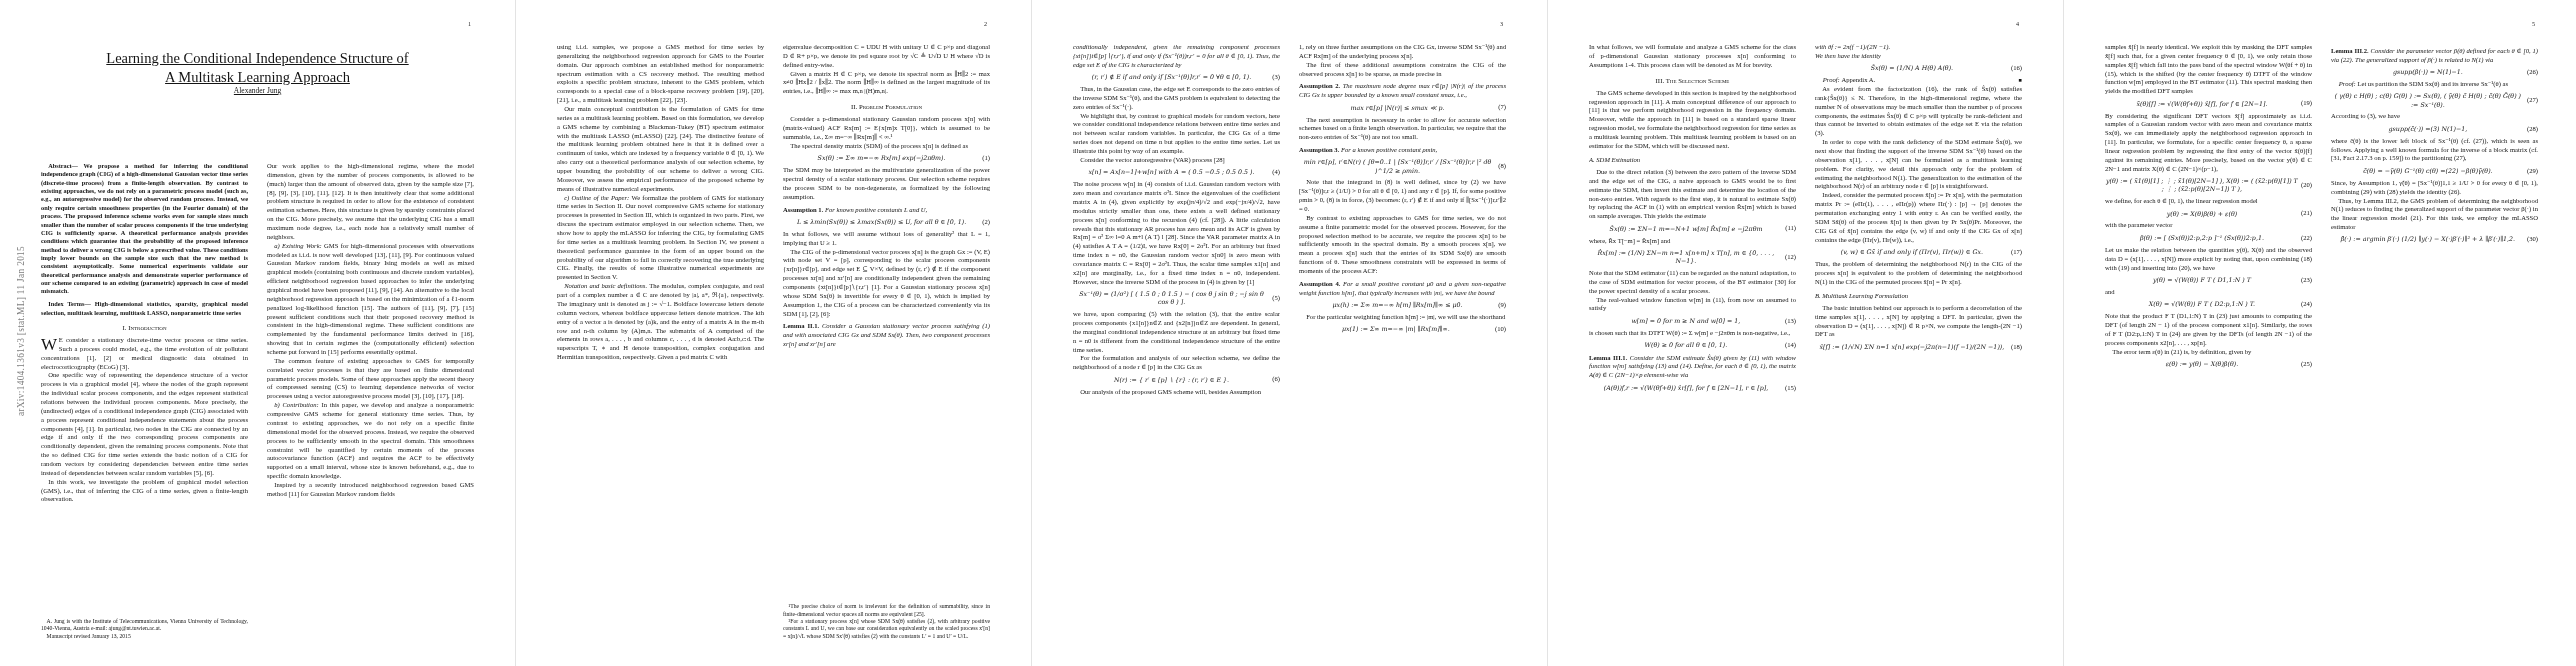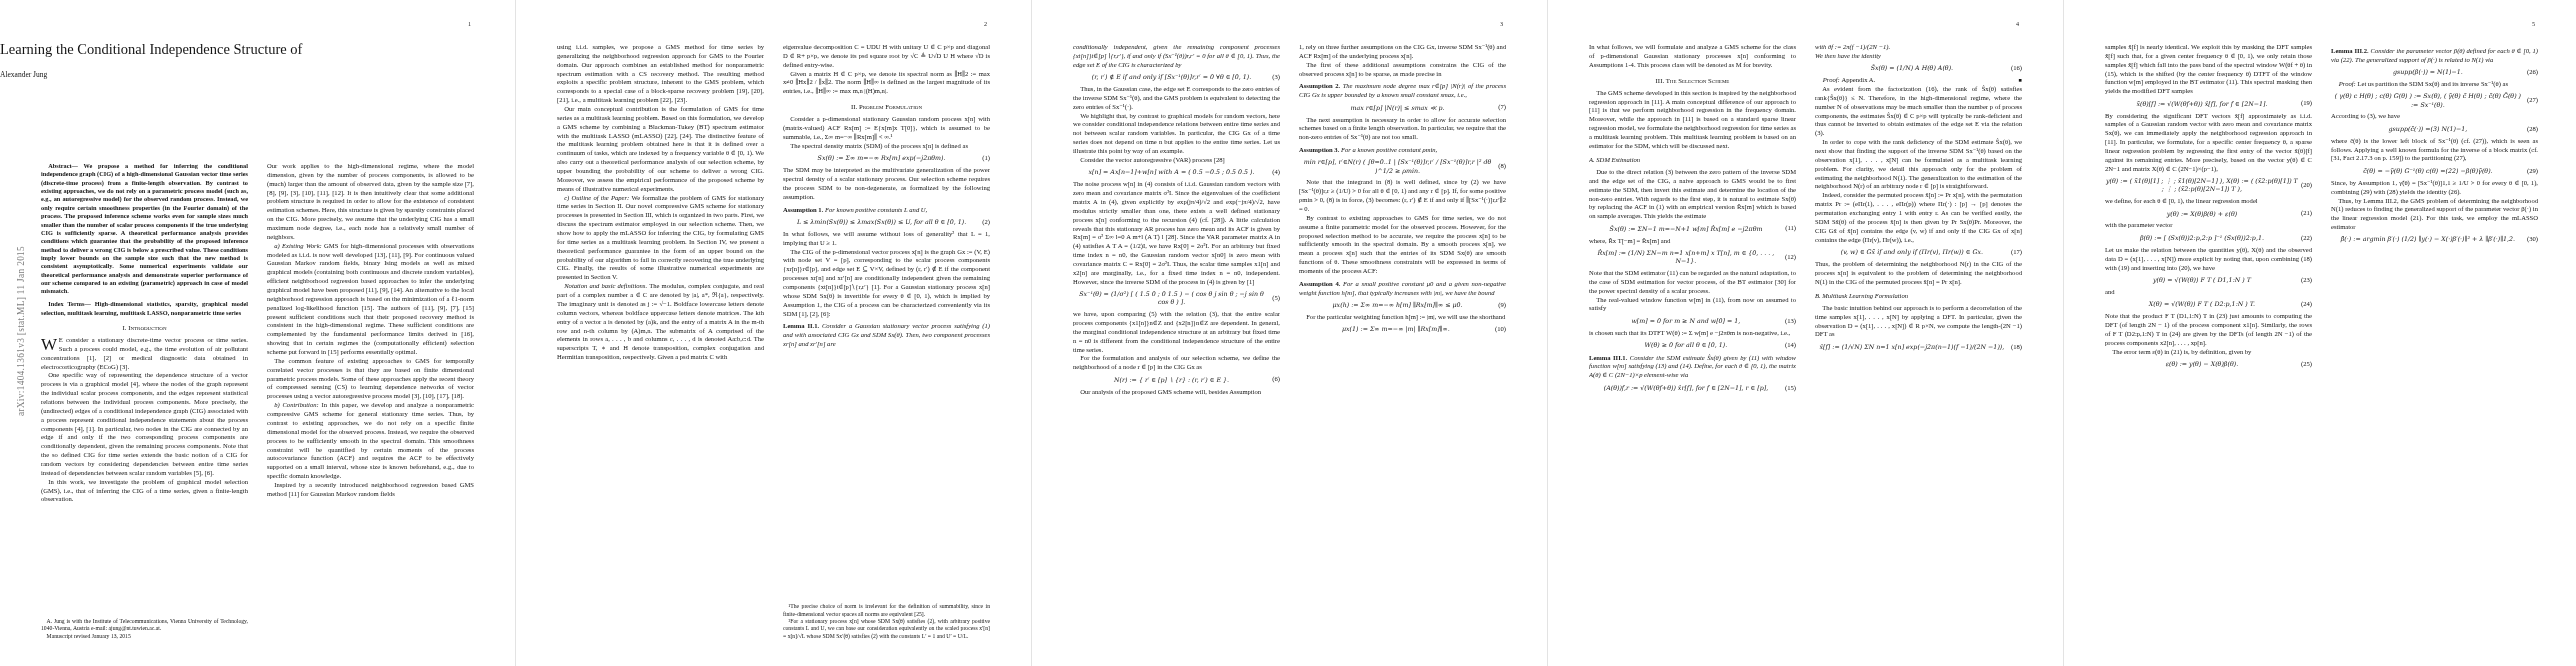--- a/index.html
+++ b/index.html
@@ -23,36 +23,37 @@
   .proof{text-indent:7.8px;}
   .qed{float:right;font-style:normal;font-size:5.6px;margin-top:1.1px;}
   .eq{display:flex;align-items:center;margin:3.3px 0;text-indent:0;}
   .eq .m{flex:1;text-align:center;font-style:italic;font-family:"DejaVu Serif","Liberation Serif",serif;font-size:6.3px;}
   .eq .no{font-style:normal;padding-left:2.2px;}
   .abstract,.index{font-weight:bold;font-size:6.3px;line-height:1.33;text-indent:7.2px;}
   .index{margin-top:4.4px;}
   .fnbox{position:absolute;left:0;right:0;bottom:0;background:#fff;padding-top:2.8px;}
   .fn{font-size:5.7px;line-height:1.29;text-indent:5.6px;text-align:justify;}
   .cap{float:left;font-size:17px;line-height:15px;padding:0.6px 1.7px 0 0;}
-  .titleblock{position:absolute;left:0;right:0;top:40px;text-align:left;}
+  .titleblock{position:absolute;left:0;right:0;top:49px;text-align:center;text-decoration:underline;}
   .titleline{font-size:14.5px;line-height:1.28;}
-  .author{font-size:7.5px;margin-top:11px;}
+  .author{font-size:7.5px;}
   .arxiv{position:absolute;left:-99px;top:326px;width:239px;text-align:center;
          transform:rotate(-90deg);color:#7d7d7d;font-size:9.4px;letter-spacing:0.3px;white-space:nowrap;}
 </style>
 </head>
 <body>
 
 <div class="sheet">
 
   <section class="page page1">
     <div class="arxiv">arXiv:1404.1361v3  [stat.ML]  11 Jan 2015</div>
     <div class="pageno">1</div>
     <div class="titleblock">
       <div class="titleline">Learning the Conditional Independence Structure of</div>
+      <div class="titleline">A Multitask Learning Approach</div>
       <div class="author">Alexander Jung</div>
     </div>
     <div class="cols">
       <div class="col">
           <div class="blk abstract"><span class="lead">Abstract— </span>We propose a method for inferring the conditional independence graph (CIG) of a high-dimensional Gaussian vector time series (discrete-time process) from a finite-length observation. By contrast to existing approaches, we do not rely on a parametric process model (such as, e.g., an autoregressive model) for the observed random process. Instead, we only require certain smoothness properties (in the Fourier domain) of the process. The proposed inference scheme works even for sample sizes much smaller than the number of scalar process components if the true underlying CIG is sufficiently sparse. A theoretical performance analysis provides conditions which guarantee that the probability of the proposed inference method to deliver a wrong CIG is below a prescribed value. These conditions imply lower bounds on the sample size such that the new method is consistent asymptotically. Some numerical experiments validate our theoretical performance analysis and demonstrate superior performance of our scheme compared to an existing (parametric) approach in case of model mismatch.</div>
           <div class="blk index"><span class="lead">Index Terms— </span>High-dimensional statistics, sparsity, graphical model selection, multitask learning, multitask LASSO, nonparametric time series</div>
           <div class="blk section">I. Introduction</div>
           <div class="blk pn"><span class="cap">W</span>E consider a stationary discrete-time vector process or time series. Such a process could model, e.g., the time evolution of air pollutant concentrations [1], [2] or medical diagnostic data obtained in electrocorticography (ECoG) [3].</div>
           <div class="blk p">One specific way of representing the dependence structure of a vector process is via a graphical model [4], where the nodes of the graph represent the individual scalar process components, and the edges represent statistical relations between the individual process components. More precisely, the (undirected) edges of a conditional independence graph (CIG) associated with a process represent conditional independence statements about the process components [4], [1]. In particular, two nodes in the CIG are connected by an edge if and only if the two corresponding process components are conditionally dependent, given the remaining process components. Note that the so defined CIG for time series extends the basic notion of a CIG for random vectors by considering dependencies between entire time series instead of dependencies between scalar random variables [5], [6].</div>
           <div class="blk p">In this work, we investigate the problem of graphical model selection (GMS), i.e., that of inferring the CIG of a time series, given a finite-length observation.</div>

